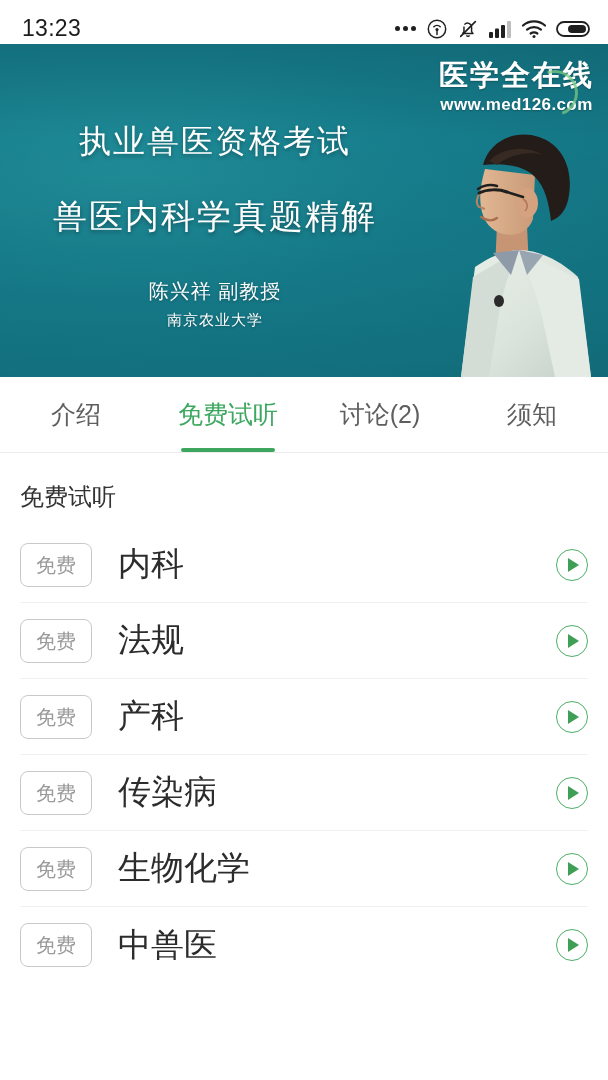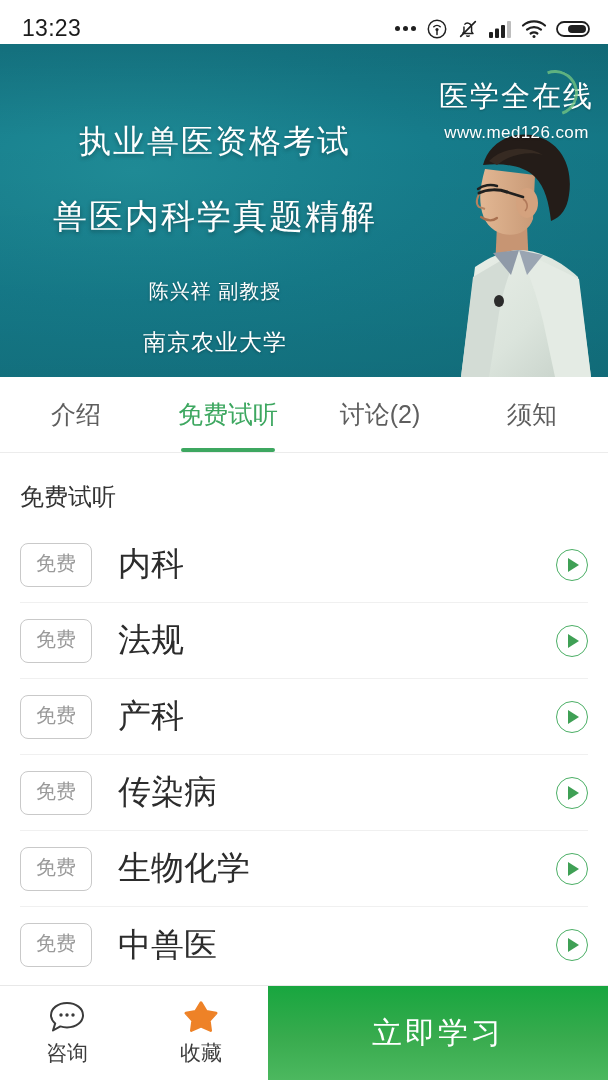--- a/index.html
+++ b/index.html
@@ -33,26 +33,26 @@
   }
   .banner::after{
     content:""; position:absolute; inset:0;
     background:linear-gradient(180deg, rgba(0,0,0,.10) 0%, rgba(0,0,0,0) 28%, rgba(0,0,0,.06) 100%);
     pointer-events:none;
   }
   .watermark {
     position:absolute; right:14px; top:16px; text-align:center; z-index:4;
   }
   .wm-cn {
-    font-size:29px; font-weight:normal; color:#ffffff; letter-spacing:2px;
-    line-height:1.1; text-shadow:0 1px 2px rgba(0,0,0,.25);margin-top:21px;
+    font-size:29px; font-weight:bold; color:#ffffff; letter-spacing:2px;
+    line-height:1.1; text-shadow:0 1px 2px rgba(0,0,0,.25);
   }
   .wm-url {
-    font-size:17px; font-weight:normal; color:#ffffff; letter-spacing:.4px;
-    margin-top:10px; text-shadow:0 1px 2px rgba(0,0,0,.25);
+    font-size:17px; font-weight:bold; color:#ffffff; letter-spacing:.4px;
+    margin-top:3px; text-shadow:0 1px 2px rgba(0,0,0,.25);
   }
   .wm-swirl{
     position:absolute; right:16px; top:10px; width:46px; height:46px;
     border:3px solid rgba(120,200,130,.75); border-radius:50%;
     border-left-color:transparent; border-bottom-color:transparent;
     transform:rotate(25deg);
   }
   .banner-text { position:absolute; left:0; top:76px; width:430px; z-index:3; text-align:center; }
   .bt-line1 {
     font-size:32px; color:#ffffff; font-weight:500; letter-spacing:2px;
@@ -60,22 +60,22 @@
   }
   .bt-line2 {
     font-size:34px; color:#ffffff; font-weight:normal; letter-spacing:2px;
     margin-top:30px; text-shadow:0 2px 4px rgba(0,0,0,.35);
   }
   .bt-line3 {
     font-size:20px; color:#ffffff; font-weight:500; letter-spacing:1px;
     margin-top:38px; text-shadow:0 1px 3px rgba(0,0,0,.3);
   }
   .bt-line4 {
-    font-size:23px; color:#ffffff; font-weight:500; letter-spacing:1px;
-    margin-top:22px; text-shadow:0 1px 3px rgba(0,0,0,.3);
+    font-size:15px; color:#ffffff; font-weight:500; letter-spacing:1px;
+    margin-top:6px; text-shadow:0 1px 3px rgba(0,0,0,.3);
   }
   
   .lecturer { position:absolute; right:0; bottom:0; width:185px; height:260px; z-index:2; }
 
   
   .tabs {
     display:flex; height:76px; align-items:stretch;
     background:#fff; border-bottom:1px solid #ececec;
   }
   .tab {
@@ -90,21 +90,21 @@
     display:none;
   }
   .tab.active .tab-underline { display:block; }
 
   
   .section-title {
     font-size:24px; color:#333; padding:28px 20px 14px 20px;
   }
 
   
-  .list { padding:0 20px;font-family:Liberation Mono, monospace; }
+  .list { padding:0 20px; }
   .row {
     display:flex; align-items:center; height:76px;
     border-bottom:1px solid #f0f0f0;
   }
   .row:last-child { border-bottom:none; }
   .badge {
     flex:0 0 auto;
     min-width:72px; height:44px; line-height:42px; text-align:center;
     border:1px solid #c9c9c9; border-radius:8px;
     font-size:20px; color:#9a9a9a; padding:0 10px;
@@ -297,34 +297,14 @@
     </div>
     <div class="row">
       <span class="badge">免费</span>
       <span class="row-title">中兽医</span>
       <span class="play-btn">
           <i class="tri"></i>
         </span>
     </div>
   </div>
 
-  <div class="bottombar">
-    <div class="bb-item">
-      <svg width="38" height="34" viewBox="0 0 38 34">
-        <path d="M19 3 C28.4 3 35 8.6 35 15.2 C35 21.8 28.4 27.4 19 27.4 C16.6 27.4 14.3 27 12.3 26.4 L5 30.5 L7.2 23.4 C4.6 21.2 3 18.4 3 15.2 C3 8.6 9.6 3 19 3 Z" fill="none" stroke="#3b3b3b" stroke-width="2" stroke-linejoin="round"></path>
-        <circle cx="13" cy="15" r="1.7" fill="#3b3b3b"></circle>
-        <circle cx="19" cy="15" r="1.7" fill="#3b3b3b"></circle>
-        <circle cx="25" cy="15" r="1.7" fill="#3b3b3b"></circle>
-      </svg>
-      <span class="bb-label">咨询</span>
-    </div>
-    <div class="bb-item">
-      <svg width="36" height="34" viewBox="0 0 36 34">
-        <path d="M18 2.5 L23.3 11.2 L33.2 13.1 L26.4 20.6 L27.7 30.6 L18 26.2 L8.3 30.6 L9.6 20.6 L2.8 13.1 L12.7 11.2 Z" fill="#ee8227" stroke="#ee8227" stroke-width="2.6" stroke-linejoin="round"></path>
-      </svg>
-      <span class="bb-label">收藏</span>
-    </div>
-    <div class="bb-cta">
-      <span class="bb-cta-label">立即学习</span>
-    </div>
-  </div>
 
 </div>
 
 </body></html>

